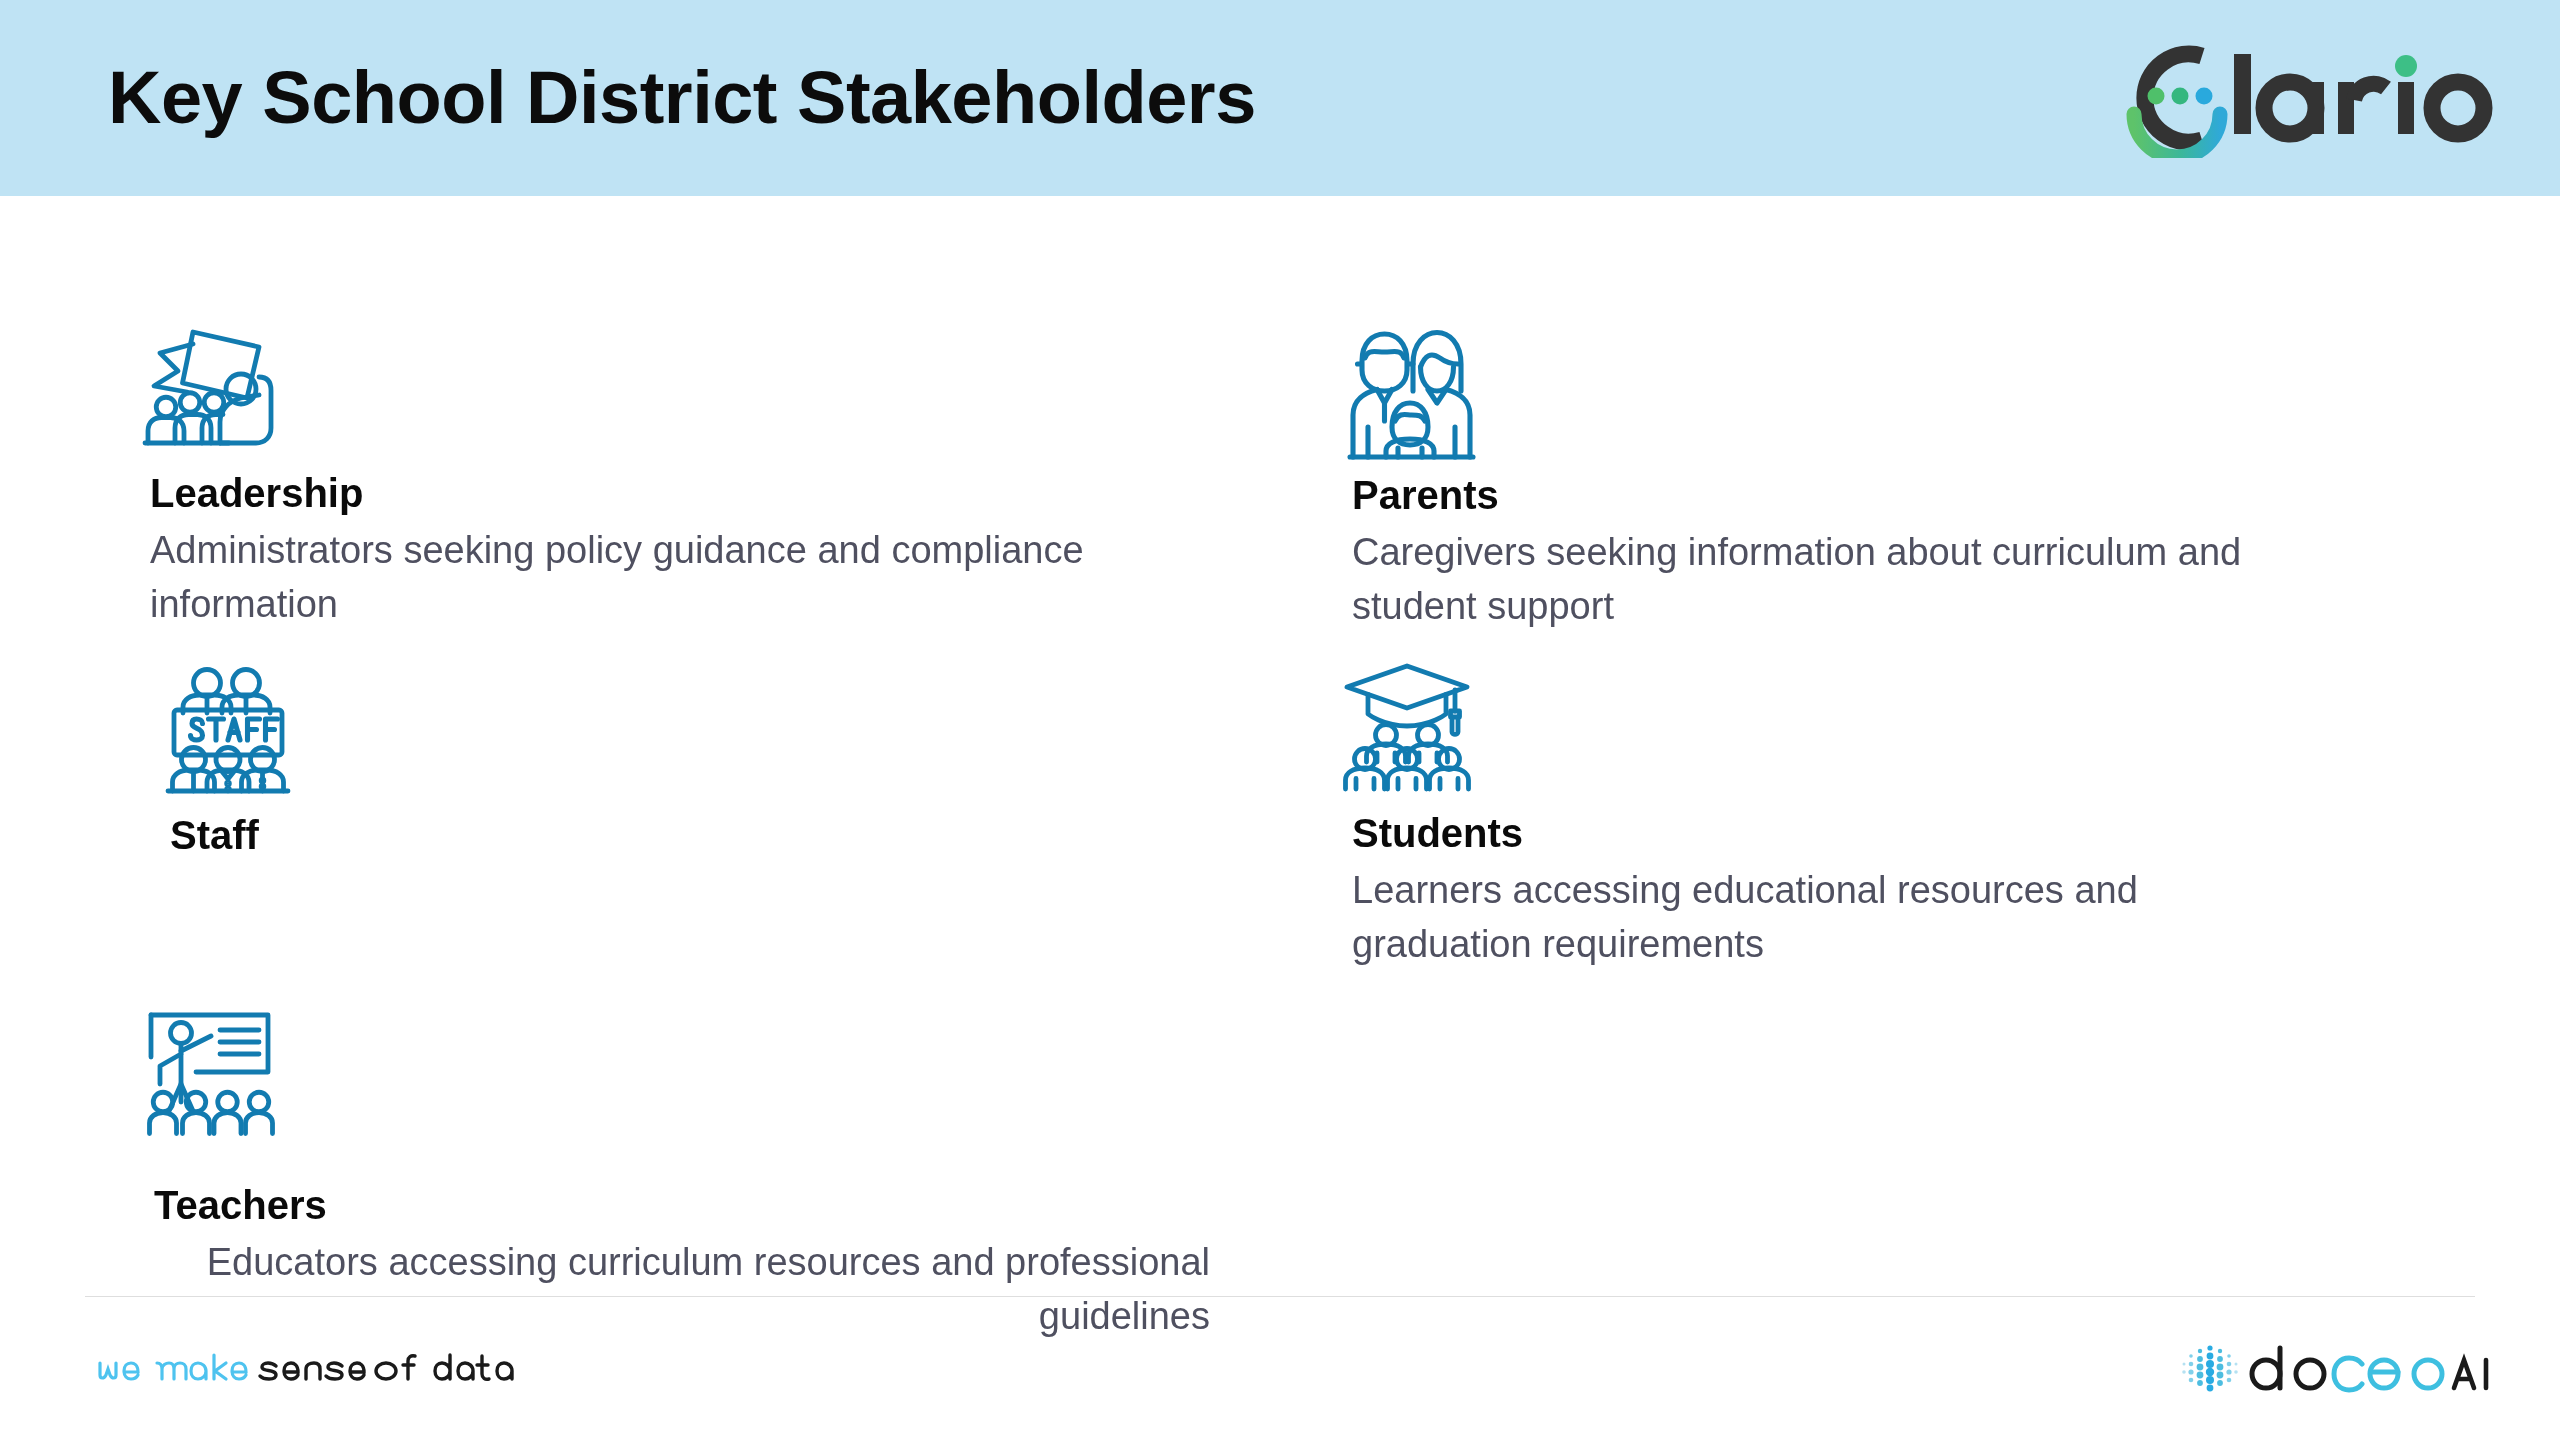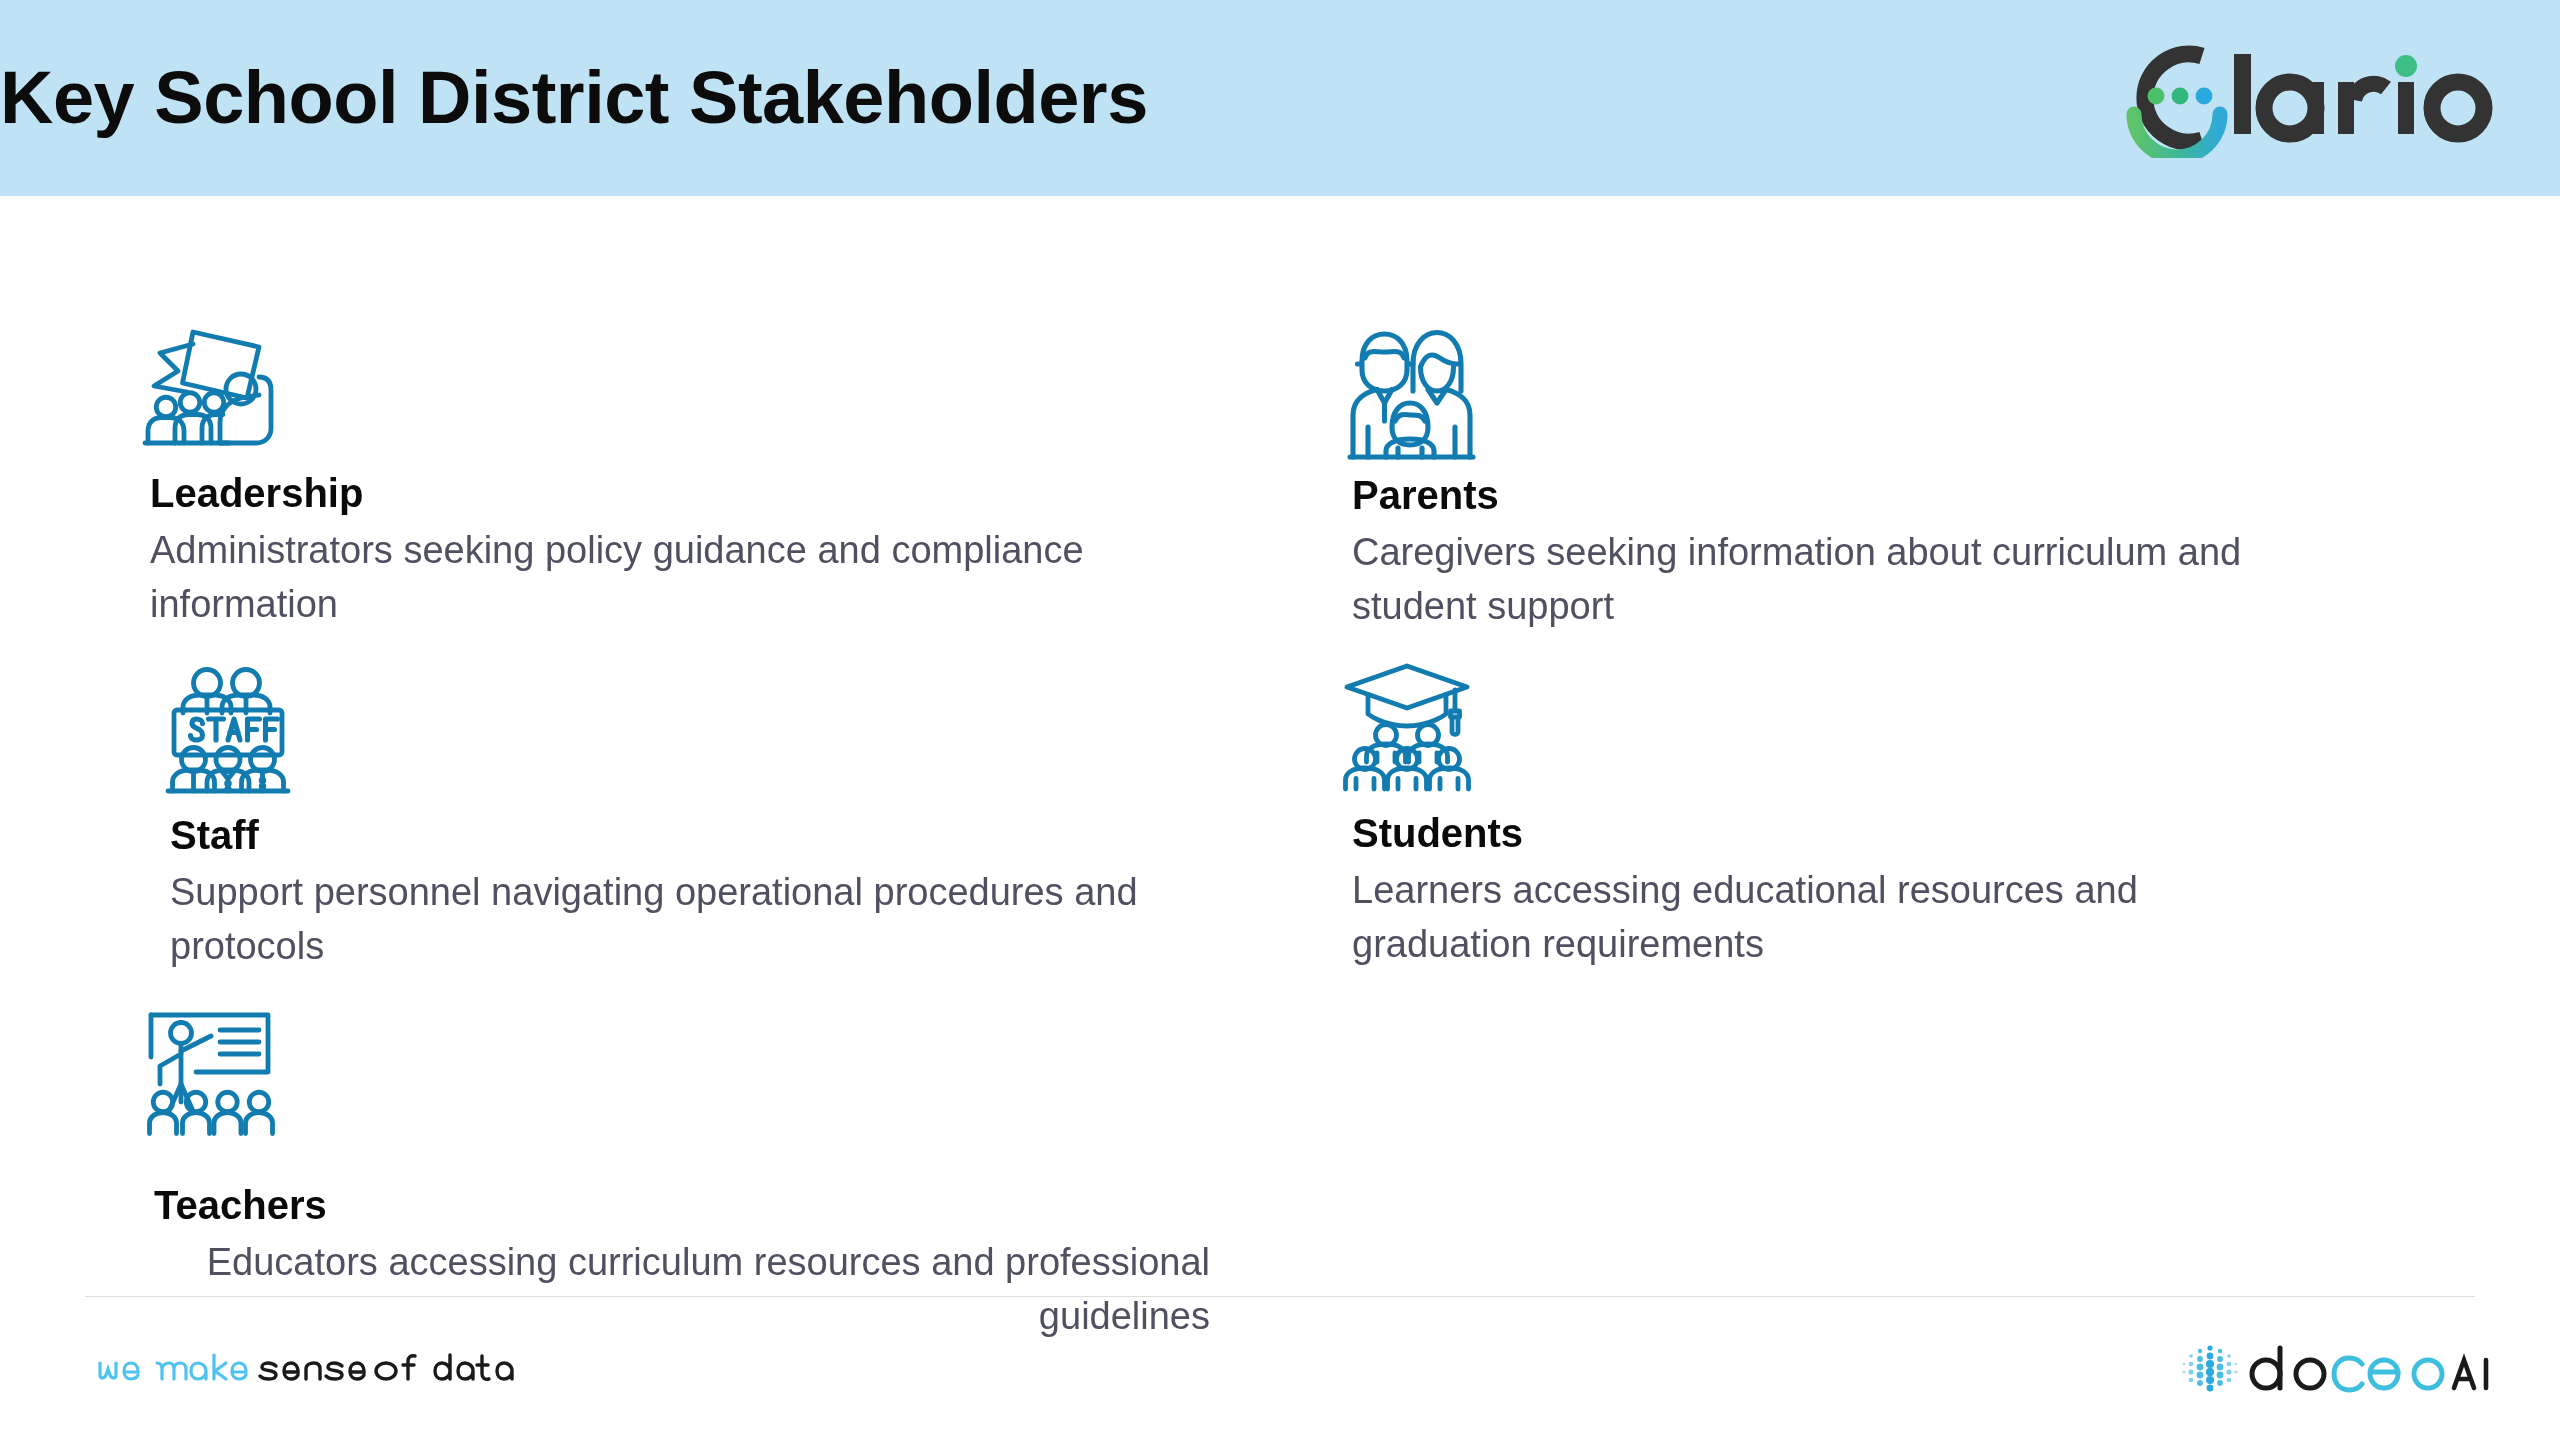--- a/index.html
+++ b/index.html
@@ -20,20 +20,21 @@
     position: absolute;
     left: 0; top: 0;
     width: 2560px;
     height: 196px;
     background: #bfe3f4;
     display: flex;
     align-items: center;
     justify-content: space-between;
   }
   .page-title {
+    margin-left: 108px;
     font-size: 74px;
     font-weight: bold;
     color: #0c0c0c;
     letter-spacing: -0.5px;
     line-height: 1;
     white-space: nowrap;
   }
   .brand-logo {
     margin-right: 50px;
     display: flex;
@@ -243,21 +244,20 @@
         <path d="M46 79 L50 84 L54 79"></path>
         <circle cx="50" cy="87" r="0.9" fill="#127bb0"></circle>
         <circle cx="50" cy="91" r="0.9" fill="#127bb0"></circle>
         <circle cx="73" cy="85" r="0.9" fill="#127bb0"></circle>
         <circle cx="73" cy="89" r="0.9" fill="#127bb0"></circle>
         <path d="M10 92 L90 92"></path>
       </svg>
     </div>
     <div class="stake-text">
       <div class="stake-title">Staff</div>
-      <div class="stake-desc">Support personnel navigating operational procedures and protocols</div>
     </div>
   </div>
 
   <div class="stake-item item-teachers">
     <div class="stake-icon">
       <svg width="150" height="150" viewBox="0 0 100 100" fill="none" stroke="#127bb0" stroke-width="3.2" stroke-linejoin="round" stroke-linecap="round">
 
         <path d="M12 16 L90 16 L90 54 L42 54"></path>
         <path d="M12 16 L12 44"></path>
 

